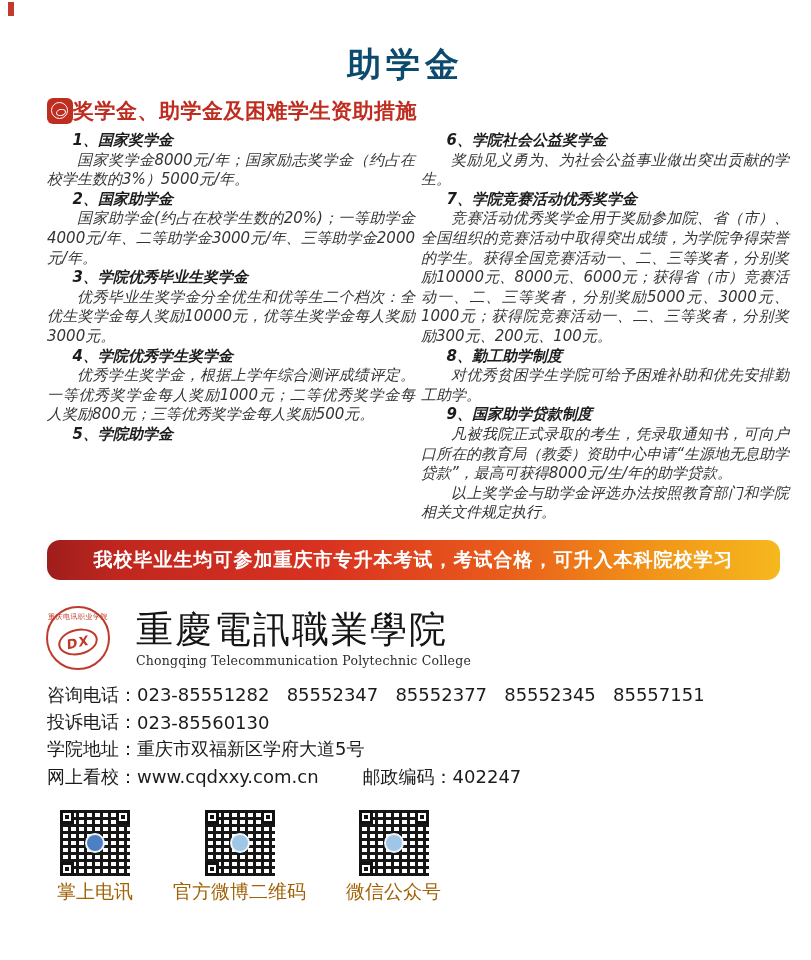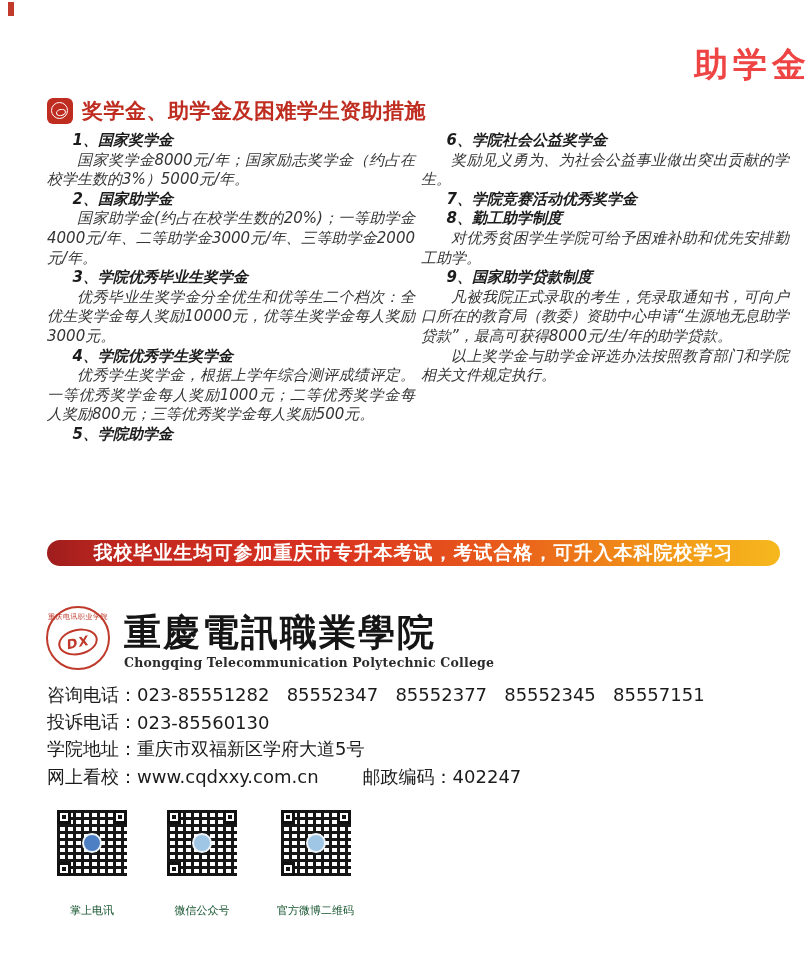--- a/index.html
+++ b/index.html
@@ -4,68 +4,68 @@
 <style>
   * { margin:0; padding:0; box-sizing:content-box; }
   html,body { background:#ffffff; }
   .page {
     position:relative; width:811px; height:960px; background:#ffffff;
     font-family:"DejaVu Sans","Liberation Sans",sans-serif; overflow:hidden;
   }
   .corner-mark { position:absolute; left:8px; top:2px; width:6px; height:14px; background:#c23a2b; }
 
   .doc-title {
-    position:absolute; top:42px; left:0; width:100%; text-align:right;
-    font-size:34px; font-weight:bold; color:#ef4444; letter-spacing:5px;
-  }
-
-  .section-header { position:absolute; top:97px; left:47px; display:flex; align-items:center; gap:9px; }
+    position:absolute; top:42px; left:0; width:100%; text-align:center;
+    font-size:34px; font-weight:bold; color:#0c4a6e; letter-spacing:5px;
+  }
+
+  .section-header { position:absolute; top:97px; left:47px; display:flex; align-items:center; }
   .section-icon { width:26px; height:26px; background:#bf2d20; border-radius:6px; position:relative; flex:0 0 auto; }
   .section-icon::after {
     content:""; position:absolute; left:4px; top:4px; width:15px; height:15px;
     border:1.5px solid #ffffff; border-radius:50%;
   }
   .section-icon::before {
     content:""; position:absolute; left:9px; top:11px; width:8px; height:5px;
     border:1px solid #ffffff; border-radius:50%; transform:rotate(-14deg);
   }
   .section-title { font-size:21px; font-weight:bold; color:#bf2d20; letter-spacing:0.5px; }
 
   .cols { position:absolute; top:131px; left:47px; width:742px; display:flex; gap:6px;font-style:italic; }
   .col { width:370px; font-size:15px; line-height:19.6px; color:#343434; text-align:justify; }
   .item h4 { font-size:15px; font-weight:bold; color:#1c1c1c; text-indent:1.7em; line-height:19.6px; }
   .item p { text-indent:2em; }
 
   .banner {
-    position:absolute; top:540px; left:47px; width:733px; height:26px; border-radius:13px;
+    position:absolute; top:540px; left:47px; width:733px; height:40px; border-radius:13px;
     background:linear-gradient(90deg,#9e1d1d 0%,#c1271f 10%,#d93220 38%,#e95c1b 62%,#f29718 84%,#f6b81e 100%);
     display:flex; align-items:center; justify-content:center;
   }
   .banner-text { color:#ffffff; font-size:19px; font-weight:bold; letter-spacing:1px; }
 
-  .logo-row { position:absolute; top:604px; left:46px; display:flex; align-items:flex-end; }
+  .logo-row { position:absolute; top:604px; left:46px; display:flex; align-items:center;gap:12px; }
   .seal { width:60px; height:60px; border:2px solid #bf3a2b; border-radius:50%; position:relative; margin-top:2px; flex:0 0 auto; }
   .seal-ring-text {
     position:absolute; top:6px; left:0; width:100%; text-align:center;
     font-size:7px; color:#bf3a2b; letter-spacing:0.5px; line-height:7px;
   }
   .seal-inner {
     position:absolute; left:10px; top:21px; width:36px; height:22px;
     border:2px solid #bf3a2b; border-radius:50%; transform:rotate(-12deg);
     display:flex; align-items:center; justify-content:center;
   }
   .seal-dx { font-size:13px; font-weight:bold; font-style:italic; color:#bf3a2b; letter-spacing:1px; }
   .college-names { margin-left:14px; }
   .name-cn {
     font-family:"DejaVu Serif","Liberation Serif",serif;
-    font-size:37px; font-weight:bold; color:#151515; letter-spacing:2px; line-height:46px;
+    font-size:37px; font-weight:normal; color:#151515; letter-spacing:2px; line-height:46px;
   }
   .name-en {
     font-family:"DejaVu Serif","Liberation Serif",serif;
-    font-size:12.5px; color:#2b2b2b; margin-top:0px; letter-spacing:0.2px;font-weight:bold;
+    font-size:12.5px; color:#2b2b2b; margin-top:0px; letter-spacing:0.2px;
   }
 
   .contacts { position:absolute; top:681px; left:47px; font-size:18px; color:#1b1b1b; }
   .contact-line { height:27.4px; display:flex; align-items:center; }
   .contact-label { white-space:pre; }
   .contact-value { white-space:pre; }
   .postal-label { margin-left:44px; white-space:pre;text-align:right; }
 
   .qr-row { position:absolute; top:810px; left:57px; display:flex; gap:40px; }
   .qr { display:flex; flex-direction:column; align-items:center; }
@@ -76,21 +76,21 @@
       repeating-linear-gradient(90deg,#161616 0 3px,transparent 3px 8px);
   }
   .qr-f { position:absolute; width:14px; height:14px; border:3px solid #111111; background:#ffffff; box-sizing:border-box; }
   .qr-f::after { content:""; position:absolute; inset:2px; background:#111111; }
   .qr-f.tl { top:0; left:0; } .qr-f.tr { top:0; right:0; } .qr-f.bl { bottom:0; left:0; }
   .qr-center {
     position:absolute; left:50%; top:50%; transform:translate(-50%,-50%);
     width:16px; height:16px; border-radius:50%; border:2px solid #eef4fa; background:#9fc6e4;
   }
   .qr:first-child .qr-center { background:#4d7fc4; }
-  .qr-label { margin-top:27px; font-size:11px; color:#14532d; white-space:nowrap; }
+  .qr-label { margin-top:3px; font-size:19px; color:#a16207; white-space:nowrap; }
 </style>
 </head>
 <body>
 
 <div class="page">
 
   <div class="corner-mark"></div>
 
   <div class="doc-title">助学金</div>
 
@@ -121,20 +121,21 @@
         <h4>5、学院助学金</h4>
       </div>
     </div>
     <div class="col">
       <div class="item">
         <h4>6、学院社会公益奖学金</h4>
         <p>奖励见义勇为、为社会公益事业做出突出贡献的学生。</p>
       </div>
       <div class="item">
         <h4>7、学院竞赛活动优秀奖学金</h4>
+        <p>竞赛活动优秀奖学金用于奖励参加院、省（市）、全国组织的竞赛活动中取得突出成绩，为学院争得荣誉的学生。获得全国竞赛活动一、二、三等奖者，分别奖励10000元、8000元、6000元；获得省（市）竞赛活动一、二、三等奖者，分别奖励5000元、3000元、1000元；获得院竞赛活动一、二、三等奖者，分别奖励300元、200元、100元。</p>
       </div>
       <div class="item">
         <h4>8、勤工助学制度</h4>
         <p>对优秀贫困学生学院可给予困难补助和优先安排勤工助学。</p>
       </div>
       <div class="item">
         <h4>9、国家助学贷款制度</h4>
         <p>凡被我院正式录取的考生，凭录取通知书，可向户口所在的教育局（教委）资助中心申请“生源地无息助学贷款”，最高可获得8000元/生/年的助学贷款。</p>
         <p>以上奖学金与助学金评选办法按照教育部门和学院相关文件规定执行。</p>
       </div>
@@ -189,26 +190,26 @@
       </div>
       <div class="qr-label">掌上电讯</div>
     </div>
     <div class="qr">
       <div class="qr-box">
         <span class="qr-f tl"></span>
         <span class="qr-f tr"></span>
         <span class="qr-f bl"></span>
         <span class="qr-center"></span>
       </div>
-      <div class="qr-label">微信公众号</div>
+      <div class="qr-label">官方微博二维码</div>
     </div>
     <div class="qr">
       <div class="qr-box">
         <span class="qr-f tl"></span>
         <span class="qr-f tr"></span>
         <span class="qr-f bl"></span>
         <span class="qr-center"></span>
       </div>
-      <div class="qr-label">官方微博二维码</div>
+      <div class="qr-label">微信公众号</div>
     </div>
   </div>
 
 </div>
 
 </body></html>

